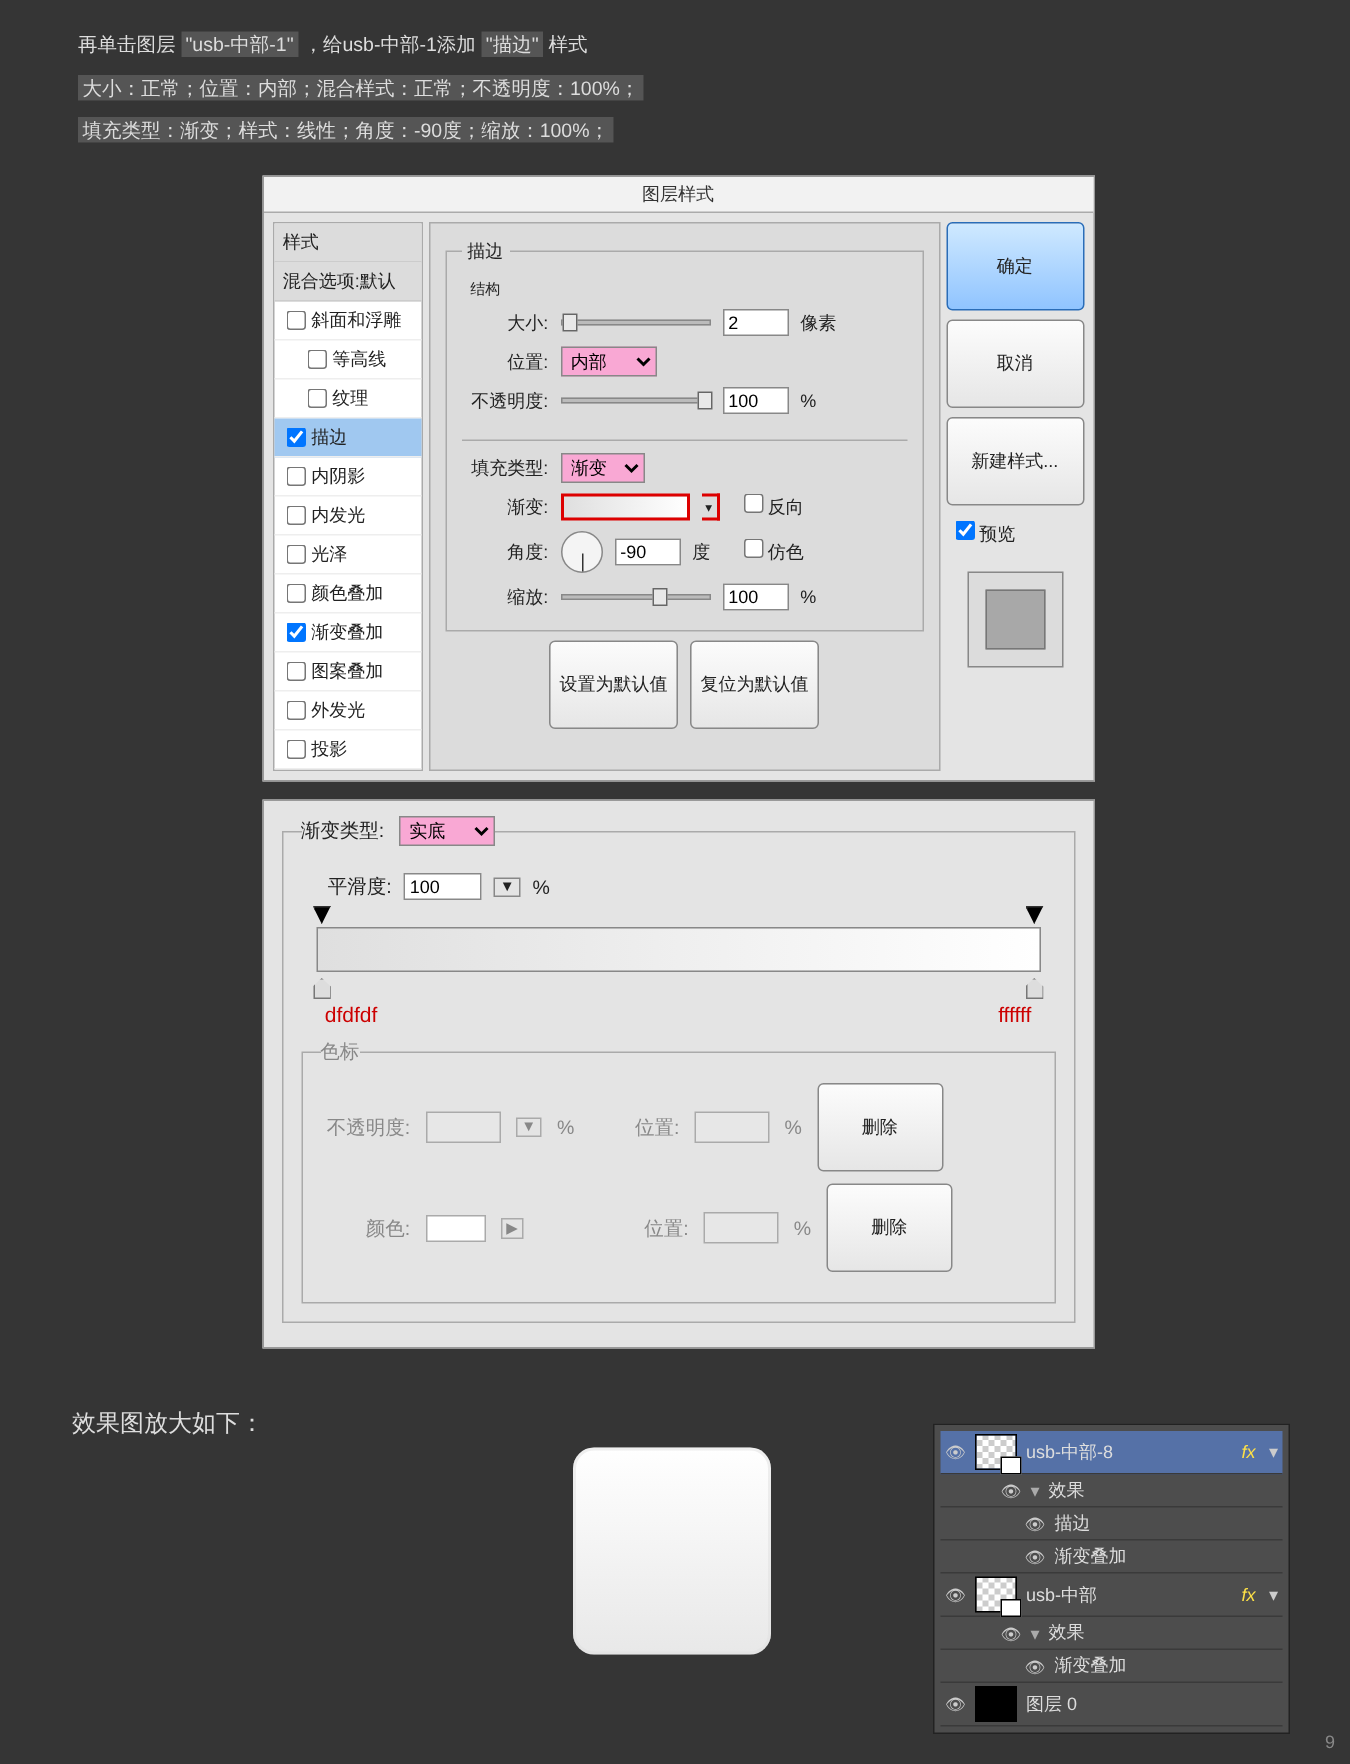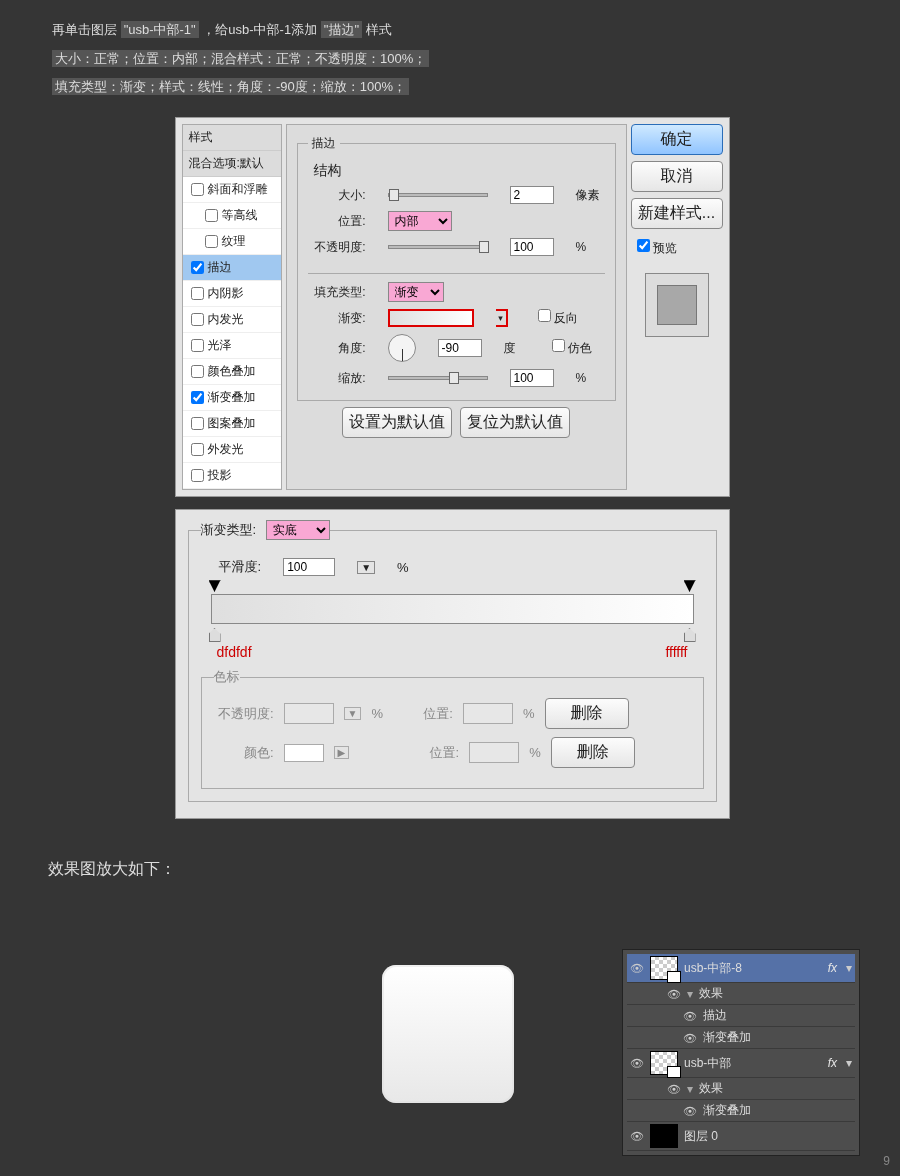--- a/index.html
+++ b/index.html
@@ -15,33 +15,33 @@
 .style-list { width: 100px; border: 1px solid #aaa; background: #fff; font-size: 12px; color: #222; }
 .style-list .hdr { background: #dcdcdc; padding: 4px 6px; border-bottom: 1px solid #ccc; font-weight: normal; }
 .style-list .row { padding: 4px 8px; border-bottom: 1px solid #eee; cursor: pointer; }
 .style-list .row.indent { padding-left: 22px; }
 .style-list .row.sel { background: #a0c8f0; }
 .style-list .row input[type=checkbox] { margin-right: 4px; vertical-align: middle; }
 
 .settings { flex: 1; border: 1px solid #aaa; padding: 10px; background: #dcdcdc; color: #222; font-size: 12px; position: relative; }
 .settings fieldset { border: 1px solid #aaa; padding: 10px 10px 6px; margin-bottom: 6px; }
 .settings legend { padding: 0 4px; font-size: 12px; }
-.frow { display: flex; align-items: center; margin-bottom: 7px; gap: 22px; }
+.frow { display: flex; align-items: center; margin-bottom: 7px; gap: 8px; }
 .frow .lbl { width: 58px; text-align: right; }
 .slider-track { width: 100px; height: 4px; background: #bbb; border: 1px solid #888; position: relative; }
 .slider-thumb { width: 10px; height: 12px; background: #e8e8e8; border: 1px solid #666; position: absolute; top: -5px; }
 input.num { width: 44px; border: 1px solid #888; padding: 1px 3px; font-size: 12px; }
 select.sm { border: 1px solid #888; font-size: 12px; padding: 1px 2px; background: #f9a8d4; }
 .grad-btn { width: 86px; height: 18px; border: 2px solid #d00; background: linear-gradient(to right, #dfdfdf, #ffffff); display: inline-block; cursor: pointer; }
 .grad-dd { width: 12px; height: 18px; border: 2px solid #d00; border-left: none; display: inline-block; vertical-align: top; font-size: 9px; text-align: center; line-height: 14px; }
 .angle-dial { width: 28px; height: 28px; border: 1px solid #888; border-radius: 50%; position: relative; display: inline-block; background: #f4f4f4; }
 .angle-dial::after { content: ''; position: absolute; width: 1px; height: 12px; background: #333; left: 50%; top: 14px; }
 
 .right-panel { width: 92px; display: flex; flex-direction: column; gap: 6px; align-items: stretch; }
-.btn { background: linear-gradient(#fcfcfc, #e6e6e6); border: 1px solid #888; border-radius: 4px; padding: 4px 6px; font-size: 16px; color: #222; cursor: pointer; text-align: center; }
+.btn { background: linear-gradient(#fcfcfc, #e6e6e6); border: 1px solid #888; border-radius: 4px; padding: 20px 6px; font-size: 12px; color: #222; cursor: pointer; text-align: center; }
 .btn.blue { background: linear-gradient(#cfe9ff, #90c4ff); border-color: #2a6db8; }
 .preview-box { margin-top: 10px; border: 1px solid #888; width: 64px; height: 64px; background: #dcdcdc; align-self: center; display: flex; align-items: center; justify-content: center; }
 .preview-box-inner { width: 40px; height: 40px; background: #a8a8a8; border: 1px solid #777; }
 
 .grad-editor { background: #e4e4e4; border: 1px solid #999; margin: 12px auto 0; width: 555px; padding: 10px 12px 16px; color: #222; font-size: 13px; position: relative; left: 2px; }
 .grad-editor fieldset { border: 1px solid #aaa; padding: 12px; }
 .grad-bar-wrap { position: relative; margin: 18px 10px 12px; }
 .grad-bar { height: 30px; border: 1px solid #888; background: linear-gradient(to right, #dfdfdf, #ffffff); }
 .stop-top { position: absolute; top: -14px; width: 12px; height: 12px; background: #000; border: 1px solid #333; clip-path: polygon(50% 100%, 0 0, 100% 0); }
 .stop-bot { position: absolute; bottom: -18px; width: 12px; height: 14px; background: #ddd; border: 1px solid #777; clip-path: polygon(50% 0, 100% 40%, 100% 100%, 0 100%, 0 40%); }
@@ -58,21 +58,21 @@
 
 .layers { position: absolute; right: 40px; bottom: 20px; width: 238px; background: #4d4d4d; border: 1px solid #222; padding: 4px; font-size: 12px; }
 .layers .lrow { display: flex; align-items: center; padding: 2px 3px; gap: 6px; color: #ddd; border-bottom: 1px solid #3a3a3a; }
 .layers .lrow.selected { background: #5571a7; }
 .eye { width: 14px; height: 14px; display: inline-block; }
 .eye::before { content: '👁'; font-size: 11px; color: #ccc; }
 .thumb { width: 28px; height: 24px; background: #888; border: 1px solid #000; display: inline-block; position: relative; }
 .thumb.checker { background: repeating-conic-gradient(#ccc 0 25%, #fff 0 50%) 0/8px 8px; }
 .thumb.black { background: #000; }
 .thumb .mini { position: absolute; right: -4px; bottom: -4px; width: 14px; height: 12px; border: 1px solid #000; background: #fff; }
-.fx { font-style: italic; color: #e5e5e5; margin-left: auto; }
+.fx { font-style: italic; color: #fde047; margin-left: auto; }
 .indent1 { padding-left: 40px !important; }
 .indent2 { padding-left: 56px !important; }
 .pagenum { position: absolute; right: 10px; bottom: 8px; color: #888; font-size: 12px; }
 .btm-btns { display: flex; gap: 8px; justify-content: center; margin-top: 6px; }
 </style>
 </head>
 <body>
 
 <div class="instructions">
   <p>
@@ -80,20 +80,21 @@
     <span class="hl">"usb-中部-1"</span>
     <span>，给usb-中部-1添加</span>
     <span class="hl">"描边"</span>
     <span>样式</span>
   </p>
   <p><span class="hl">大小：正常；位置：内部；混合样式：正常；不透明度：100%；</span></p>
   <p><span class="hl">填充类型：渐变；样式：线性；角度：-90度；缩放：100%；</span></p>
 </div>
 
 <div class="dialog">
+  <div class="dialog-title">图层样式</div>
   <div class="dialog-body">
     <div class="style-list">
       <div class="hdr">样式</div>
       <div class="hdr">混合选项:默认</div>
       <div id="style-rows">
           <div class="row"><input type="checkbox" style=""><span>斜面和浮雕</span></div>
           <div class="row indent"><input type="checkbox" style=""><span>等高线</span></div>
           <div class="row indent"><input type="checkbox" style=""><span>纹理</span></div>
           <div class="row sel"><input type="checkbox" checked="" style=""><span>描边</span></div>
           <div class="row"><input type="checkbox" style=""><span>内阴影</span></div>
@@ -104,21 +105,21 @@
           <div class="row"><input type="checkbox" style=""><span>图案叠加</span></div>
           <div class="row"><input type="checkbox" style=""><span>外发光</span></div>
           <div class="row"><input type="checkbox" style=""><span>投影</span></div>
         </div>
     </div>
 
     <div class="settings">
       <fieldset>
         <legend>描边</legend>
         <fieldset style="border:none; padding:0 0 6px 0; margin:0;">
-          <div style="font-size:14px; margin-bottom:6px; margin-left:6px;">结构</div>
+          <div style="font-size:10px; margin-bottom:6px; margin-left:6px;">结构</div>
           <div class="frow">
             <span class="lbl">大小:</span>
             <div class="slider-track">
                 <div class="slider-thumb" style="left:0"></div>
               </div>
             <input class="num" value="2" style="">
             <span>像素</span>
           </div>
           <div class="frow">
             <span class="lbl">位置:</span>

